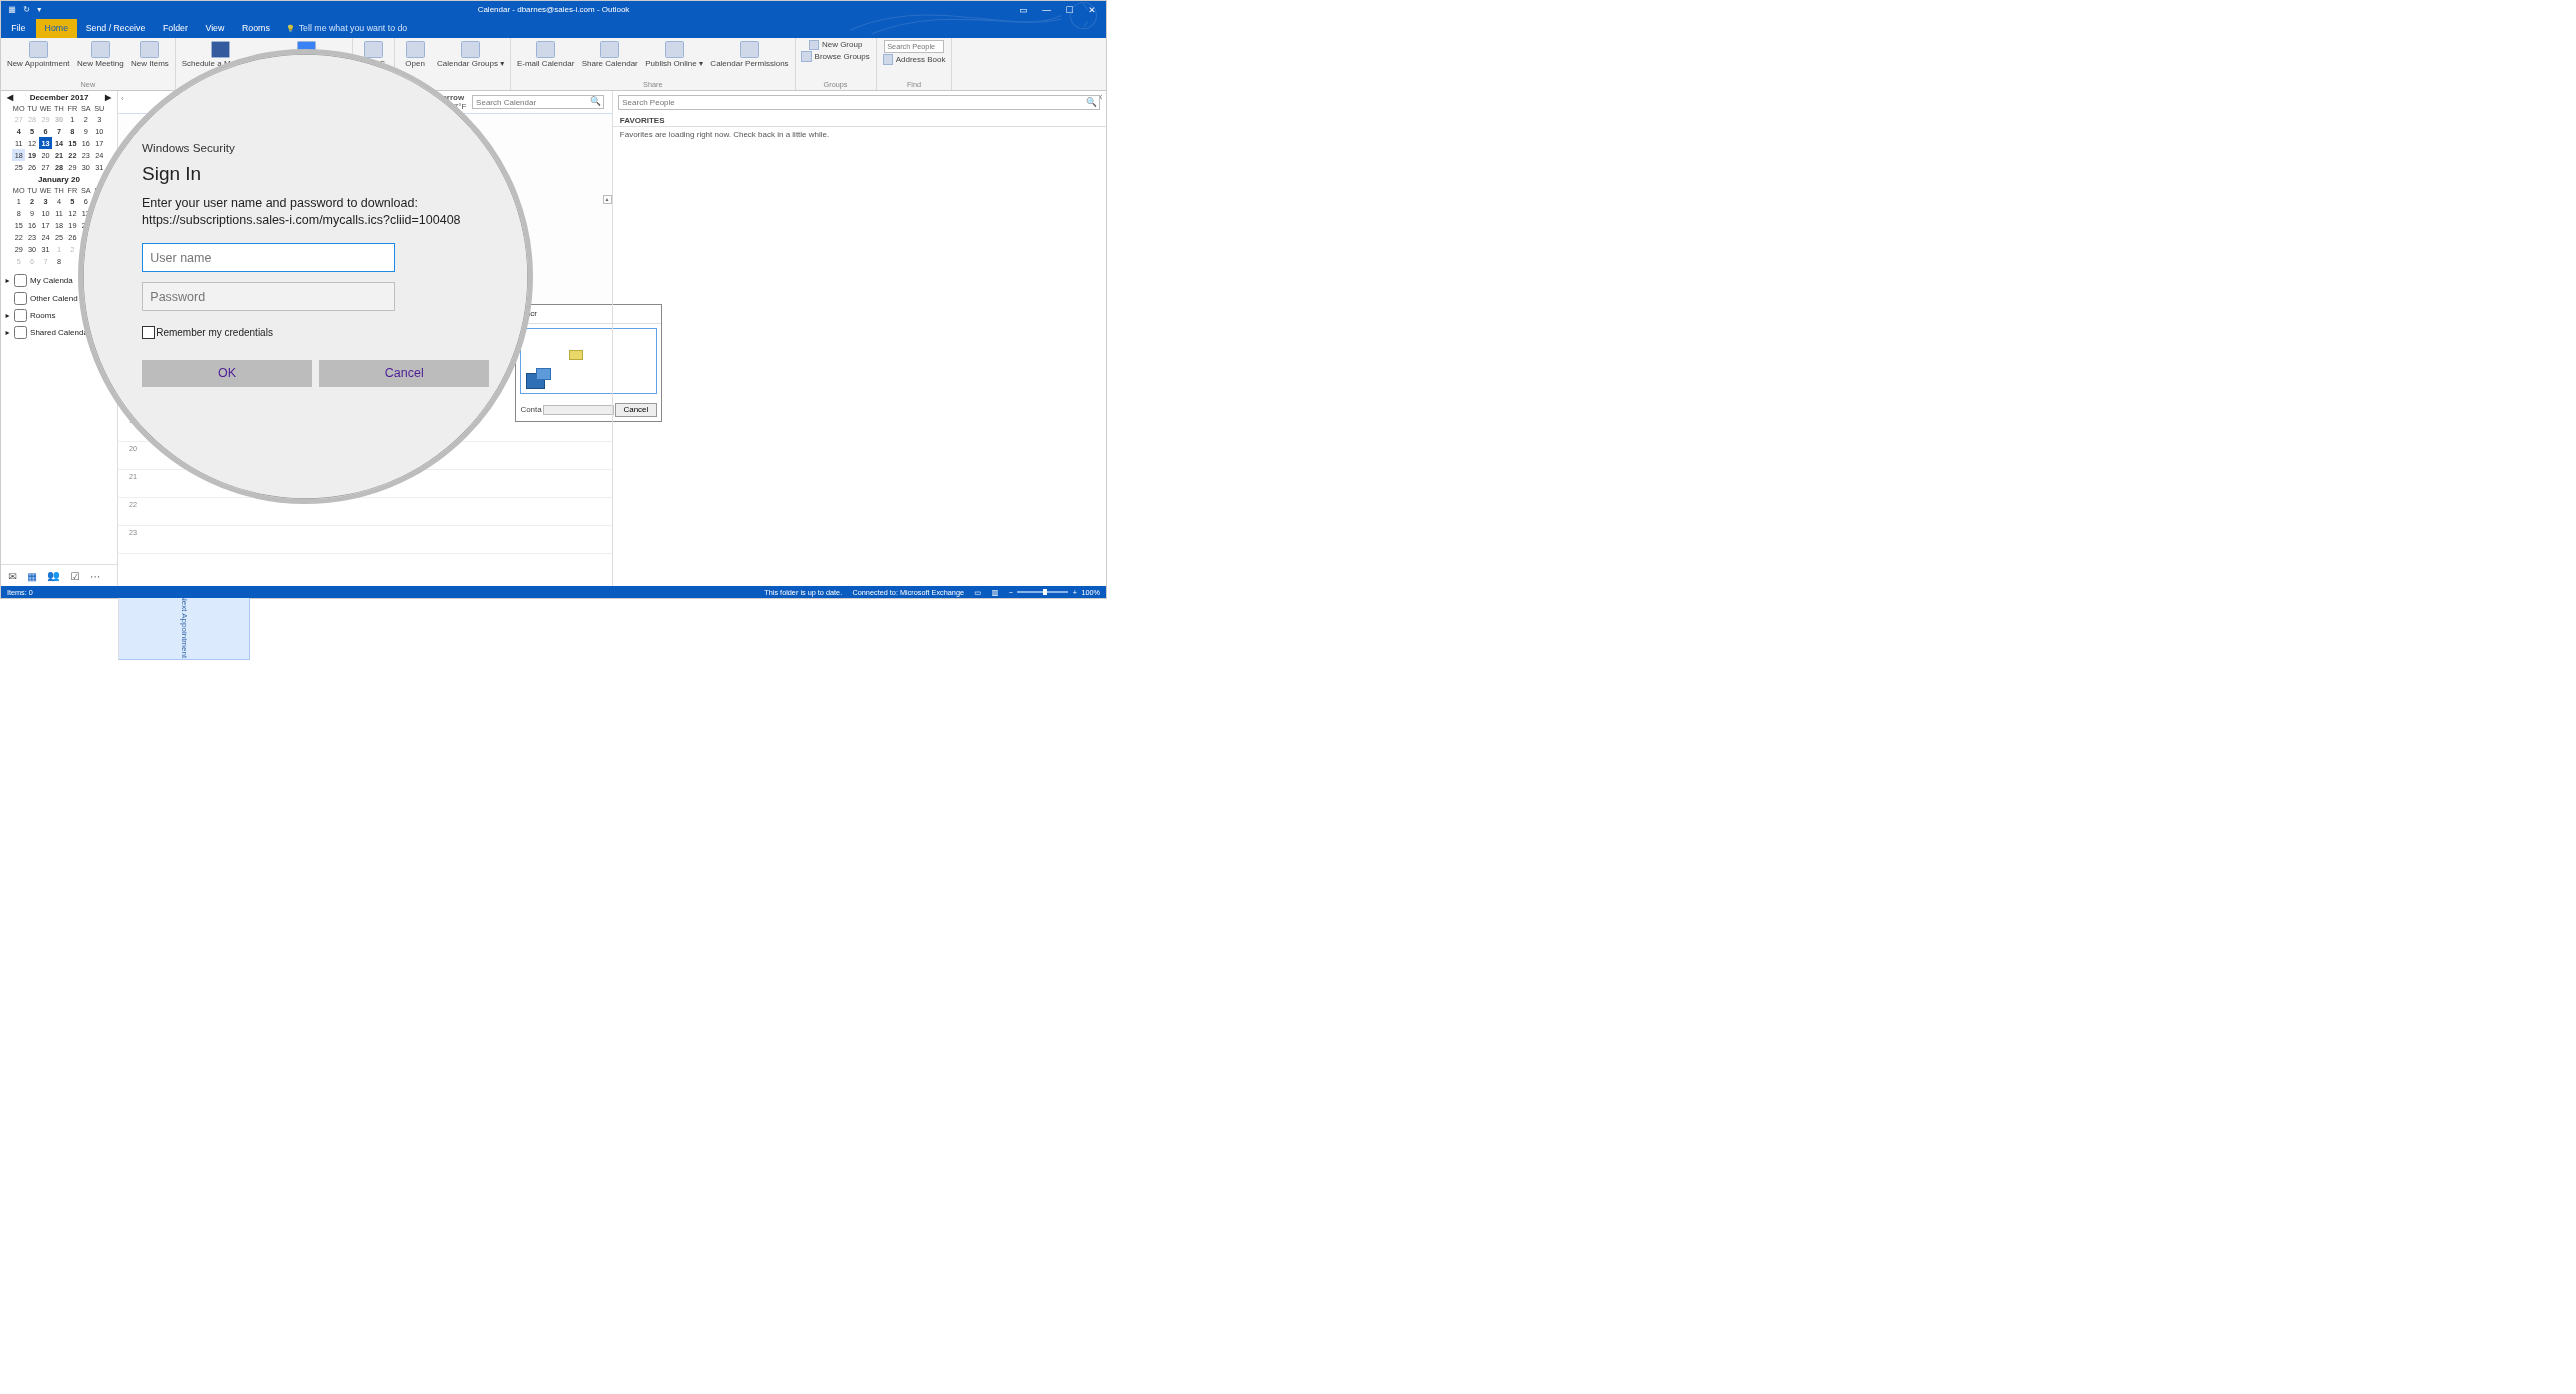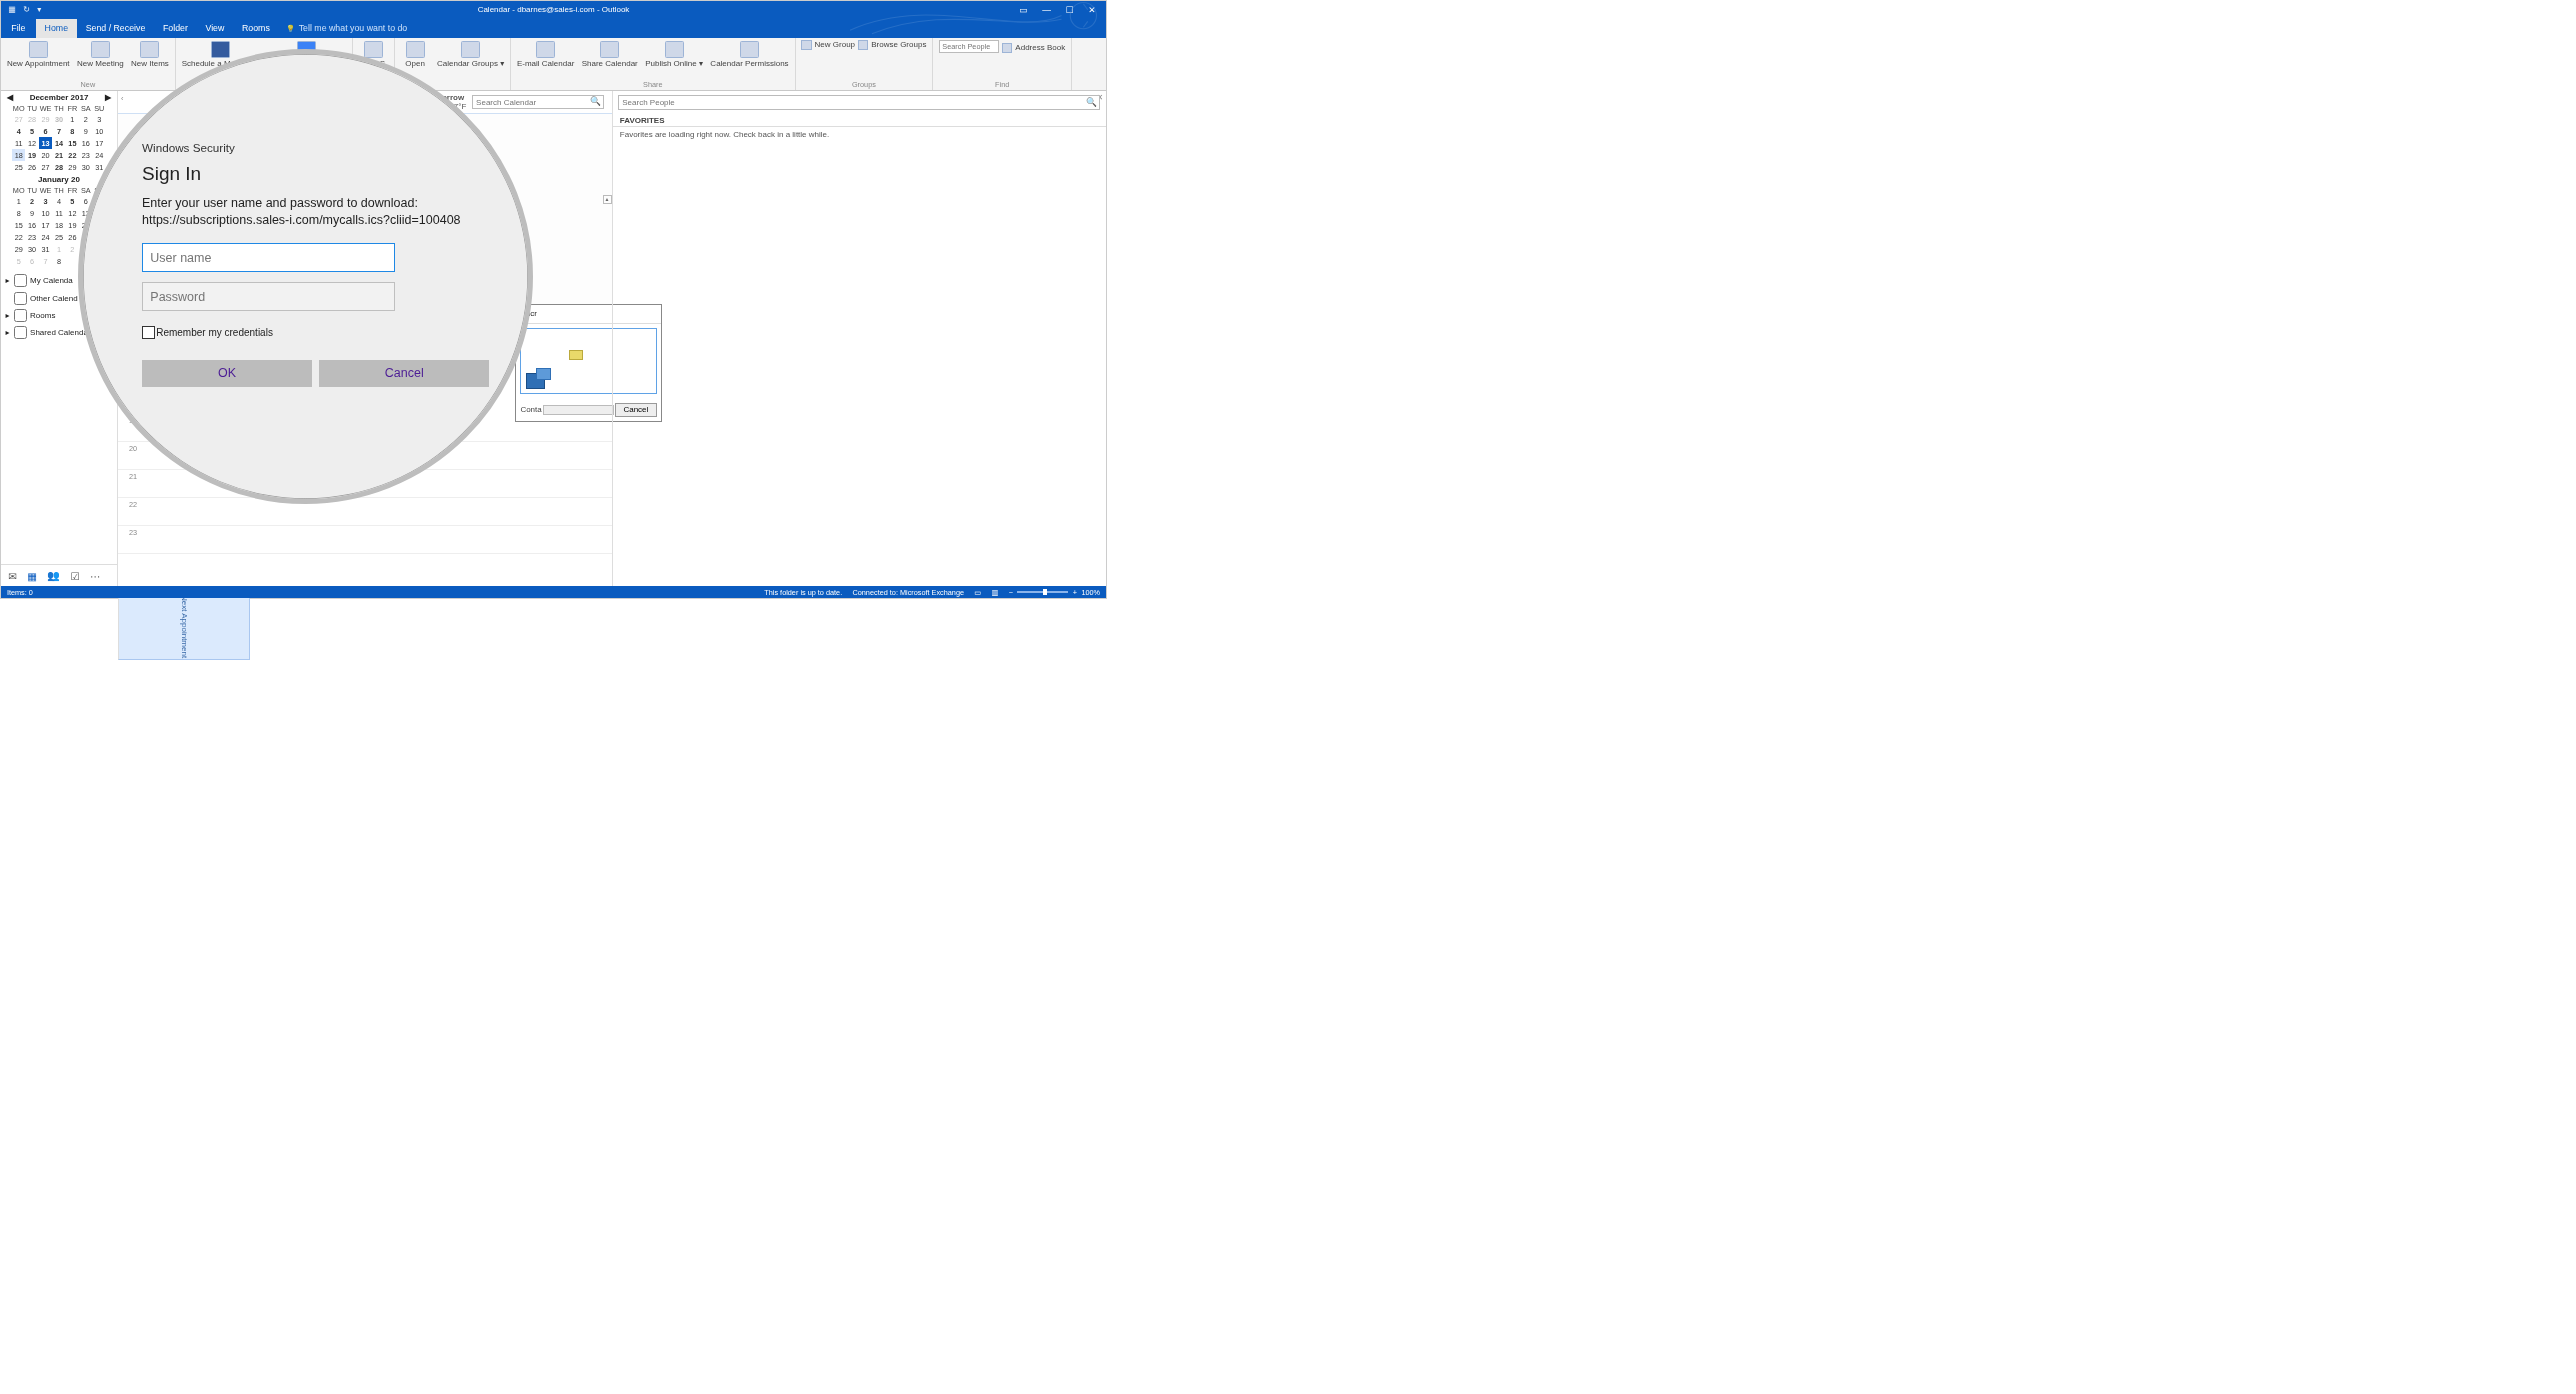--- a/index.html
+++ b/index.html
@@ -9,33 +9,33 @@
 
 .titlebar{height:17.6px;background:#0a5bbf;color:#fff;display:flex;align-items:center;font-size:8px;position:relative;}
 .titlebar .qat{display:flex;gap:7.3px;padding-left:7.3px;}
 .titlebar .title{position:absolute;left:50%;transform:translateX(-50%);}
 .titlebar .wctrl{margin-left:auto;display:flex;gap:14.7px;padding-right:10.3px;font-size:8.8px;}
 .qat span{opacity:.9;}
 
 
 .tabsbar{height:19px;background:#0a5bbf;color:#fff;display:flex;align-items:stretch;font-size:8.8px;}
 .tabsbar .tab{padding:0 8.8px;display:flex;align-items:center;cursor:pointer;}
-.tabsbar .tab.active{background:#e5e5e5;color:#0a5bbf;}
+.tabsbar .tab.active{background:#eab308;color:#0a5bbf;}
 .tabsbar .tab.file{background:#0a5bbf;color:#fff;padding:0 10.3px;}
 .tabsbar .tellme{display:flex;align-items:center;color:#cfe3fb;padding-left:7.3px;gap:3.7px;}
 .tabsbar .tellme::before{content:"\1F4A1";font-size:7.3px;opacity:.8;}
 
 
 .ribbon{height:53px;background:#f4f4f4;border-bottom:0.7px solid #c8c8c8;display:flex;align-items:stretch;font-size:8px;color:#444;}
 .rgroup{border-right:0.7px solid #d9d9d9;padding:1.5px 4.4px 0 4.4px;display:flex;flex-direction:column;align-items:center;justify-content:space-between;}
 .rgroup .items{display:flex;gap:4.4px;}
 .rbtn{display:flex;flex-direction:column;align-items:center;gap:1.5px;min-width:32px;text-align:center;line-height:1.1;cursor:pointer;padding:1.5px;}
 .rbtn .ic{width:19px;height:17.6px;background:#cfd8e8;border:0.7px solid #9db4d6;border-radius:1.5px;}
 .rgroup .gname{font-size:7.3px;color:#888;padding:0.7px 0;}
-.rgroup.stack .items{flex-direction:row;gap:0;align-items:flex-end;}
+.rgroup.stack .items{flex-direction:column;gap:0;align-items:center;}
 .stackrow{display:flex;align-items:center;gap:2.9px;cursor:pointer;padding:0.7px 1.5px;}
 .stackrow .sic{width:10.3px;height:10.3px;background:#cfd8e8;border:0.7px solid #9db4d6;}
 .findbox{width:60px;height:13.2px;border:0.7px solid #bbb;font-size:7.3px;padding:0 2.2px;color:#888;background:#fff;}
 
 
 .body{position:absolute;top:90px;left:0;right:0;bottom:11.7px;display:flex;}
 .left{width:117px;border-right:0.7px solid #ddd;display:flex;flex-direction:column;font-size:8px;}
 .monthnav{display:flex;justify-content:space-between;align-items:center;font-weight:bold;padding:1.5px 5.9px;font-size:8px;}
 .mini{width:100%;padding:0 11px;}
 .mini table{width:100%;border-collapse:collapse;table-layout:fixed;}

